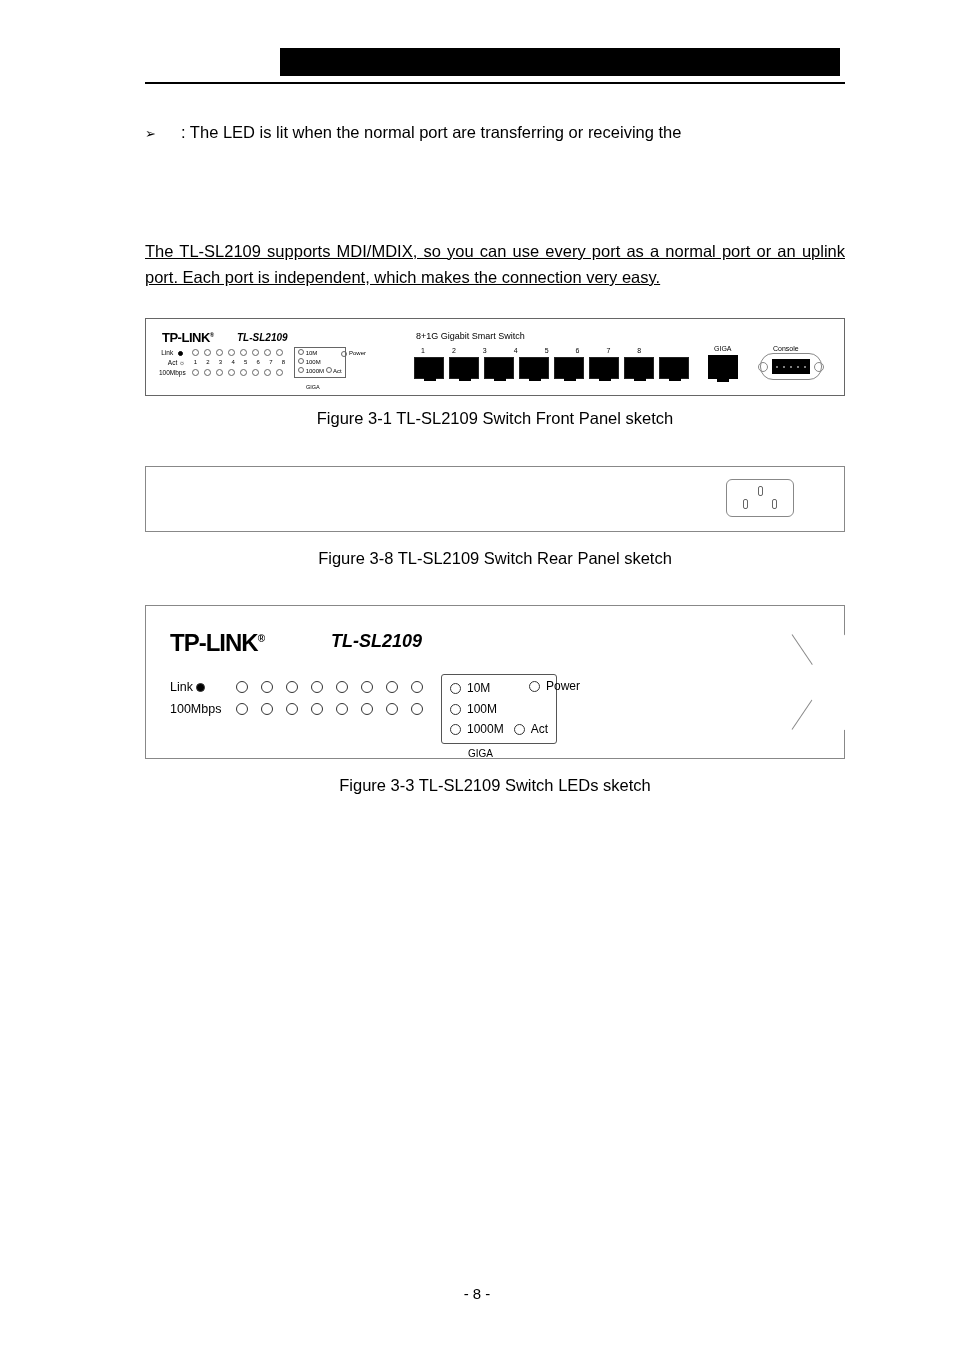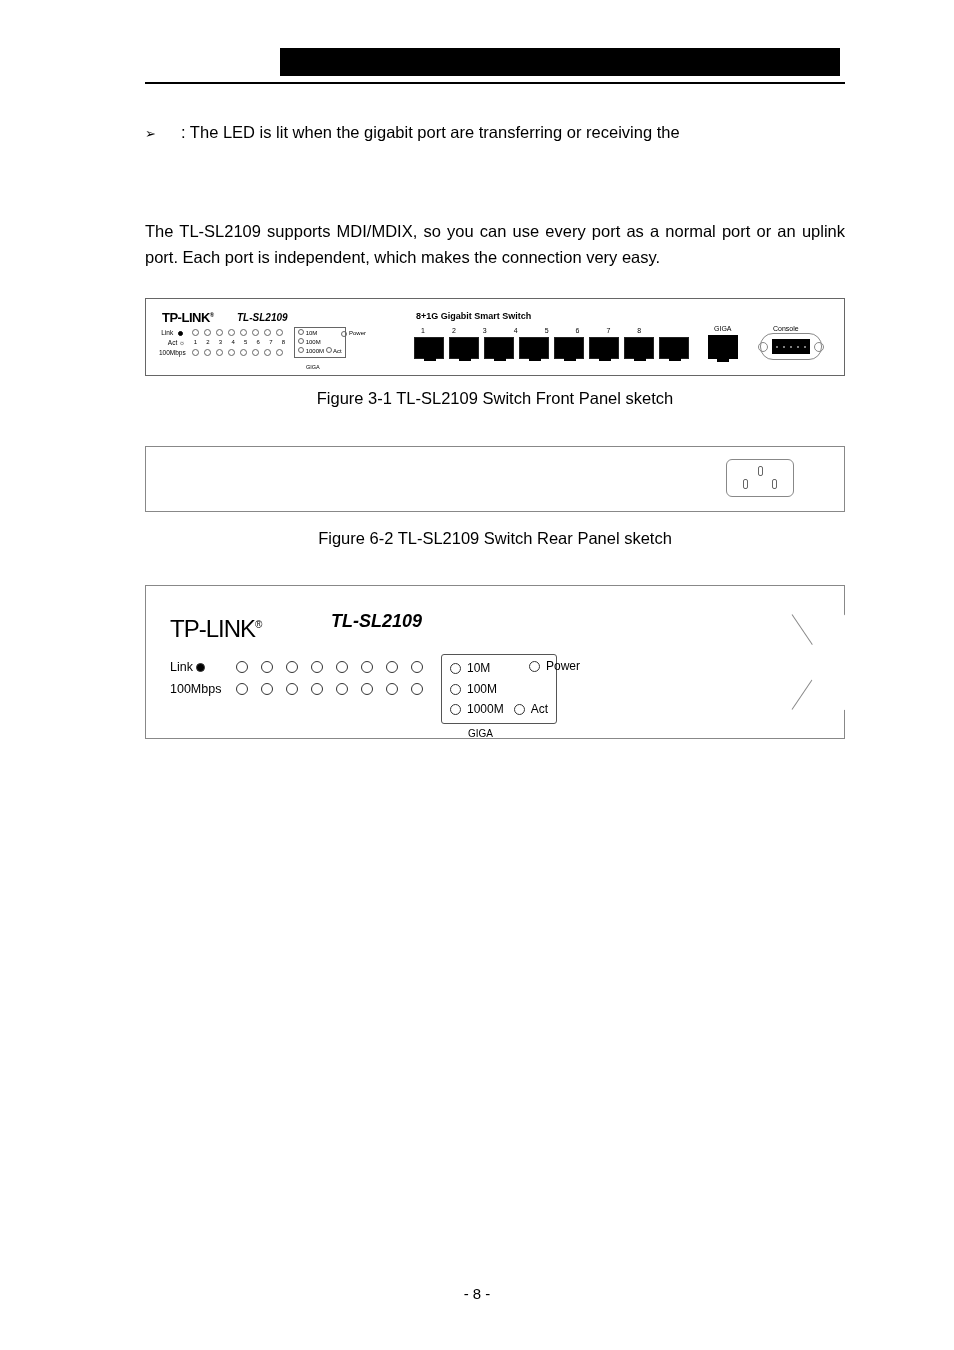--- a/index.html
+++ b/index.html
@@ -46,23 +46,24 @@
       padding-top: 4px;
     }
     .bullet-text {
       flex: 1;
       text-align: justify;
     }
     .indent-text {
       margin-left: 36px;
     }
     .section-para {
-      margin-top: 72px;
+      margin-top: 92px;
       text-align: justify;
       line-height: 1.6;
+      text-decoration: underline;
     }
     .figure-caption {
       text-align: center;
       font-size: 16.5px;
       margin: 10px 0 0 0;
     }
     
     .front-panel {
       margin-top: 28px;
       border: 1px solid #666;
@@ -83,21 +84,21 @@
       top: 11px;
       left: 91px;
       font-style: italic;
       font-weight: bold;
       font-size: 10px;
     }
     .fp-desc {
       position: absolute;
       top: 11px;
       left: 270px;
-      font-weight: bold;
+      font-weight: normal;
       font-size: 9px;
     }
     .fp-leds-block {
       position: absolute;
       top: 28px;
       left: 13px;
       font-size: 6.5px;
       line-height: 1.4;
     }
     .fp-led-row { display: flex; align-items: center; height: 10px; }
@@ -146,21 +147,21 @@
       top: 28px;
       width: 52px;
       height: 96px;
       background: #fff;
       clip-path: polygon(100% 0, 0 50%, 100% 100%);
       border-left: none;
     }
     .lp-cut { position:absolute; right:0; top:28px; width:52px; height:96px; }
     .lp-cut::before { content:""; position:absolute; top:0; left:0; width:58px; height:1px; background:#888; transform-origin:left; transform:rotate(56deg);}
     .lp-cut::after { content:""; position:absolute; bottom:0; left:0; width:58px; height:1px; background:#888; transform-origin:left; transform:rotate(-56deg);}
-    .lp-brand { position: absolute; top: 24px; left: 24px; font-weight: 400; font-size: 24px; letter-spacing: -1px; }
+    .lp-brand { position: absolute; top: 18px; left: 24px; font-weight: 700; font-size: 24px; letter-spacing: -1px; }
     .lp-r { font-size: 10px; vertical-align: super; }
     .lp-model { position: absolute; top: 22px; left: 185px; font-style: italic; font-weight: bold; font-size: 18px; }
     .lp-rows { position: absolute; top: 70px; left: 24px; font-size: 12.5px; }
     .lp-row { display: flex; align-items: center; height: 22px; }
     .lp-label { width: 66px; text-align: left; }
     .lp-dots { display: flex; gap: 13px; }
     .lp-dot { width: 12px; height: 12px; border: 1.2px solid #333; border-radius: 50%; }
     .lp-dot.filled { background: #000; }
     .lp-num { width:14px; text-align:center; font-size: 11.5px; }
     .lp-sun { font-size: 13px; }
@@ -181,21 +182,21 @@
 </head>
 <body>
 
 <div class="black-bar"></div>
 <div class="hr-line"></div>
 
 <div class="content">
 
   <div class="bullet-row">
     <div class="bullet-sym">➢</div>
-    <div class="bullet-text">: The LED is lit when the gigabit port are transferring or receiving the</div>
+    <div class="bullet-text">: The LED is lit when the normal port are transferring or receiving the</div>
   </div>
 
   <p class="section-para">The TL-SL2109 supports MDI/MDIX, so you can use every port as a normal port or an uplink port. Each port is independent, which makes the connection very easy.</p>
 
   <div class="front-panel">
     <span class="fp-brand"><span>TP-LINK</span><span style="font-size:6px;vertical-align:super">®</span></span>
     <span class="fp-model">TL-SL2109</span>
     <span class="fp-desc">8+1G Gigabit Smart Switch</span>
 
     <div class="fp-leds-block">
@@ -287,21 +288,21 @@
 
   <div class="rear-panel">
     <div class="rp-power">
       <div class="rp-pin-top"></div>
       <div class="rp-pins-bot">
           <div class="rp-pin-top"></div>
           <div class="rp-pin-top"></div>
         </div>
     </div>
   </div>
-  <p class="figure-caption" style="margin-top:14px">Figure 6-2 TL-SL2109 Switch Rear Panel sketch</p>
+  <p class="figure-caption" style="margin-top:14px">Figure 3-8 TL-SL2109 Switch Rear Panel sketch</p>
 
   <div class="led-panel">
     <div class="lp-cut"></div>
     <span class="lp-brand"><span>TP-LINK</span><span class="lp-r">®</span></span>
     <span class="lp-model">TL-SL2109</span>
 
     <div class="lp-rows">
       <div class="lp-row">
         <span class="lp-label"><span>Link</span> <span class="lp-dot filled" style="display:inline-block;vertical-align:middle;width:9px;height:9px"></span></span>
         <div class="lp-dots">
@@ -345,16 +346,17 @@
           <span class="med-circle" style="margin-left:4px"></span> 
           <span>Act</span>
         </div>
     </div>
     <div class="lp-power">
         <span class="med-circle"></span>
         <span>Power</span>
       </div>
     <span class="lp-giga-label">GIGA</span>
   </div>
+  <p class="figure-caption" style="margin-top:14px">Figure 3-3 TL-SL2109 Switch LEDs sketch</p>
 
 </div>
 
 <div class="page-num">- 8 -</div>
 
 </body></html>

